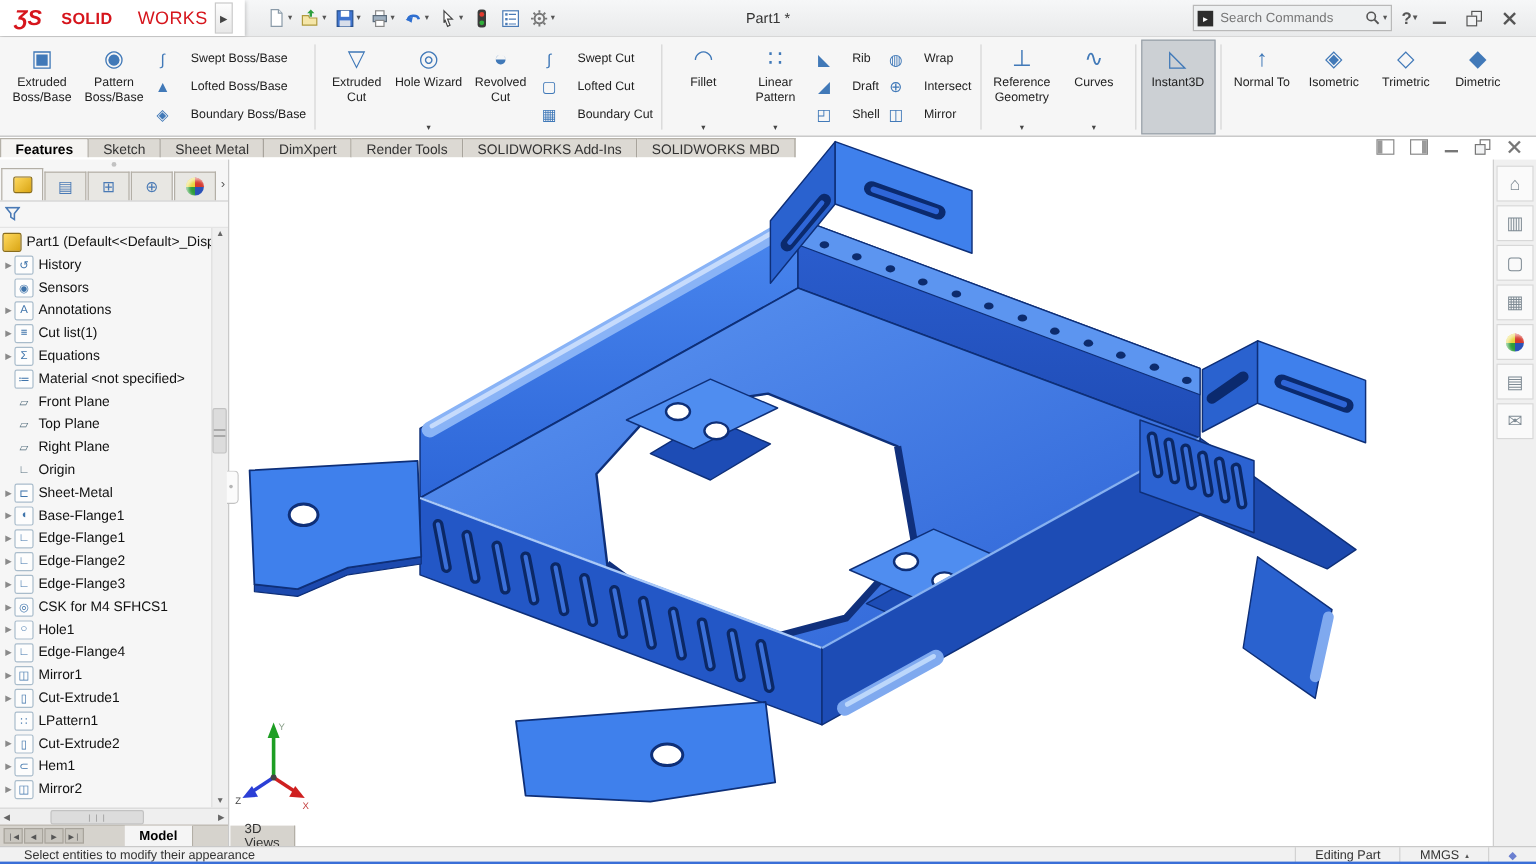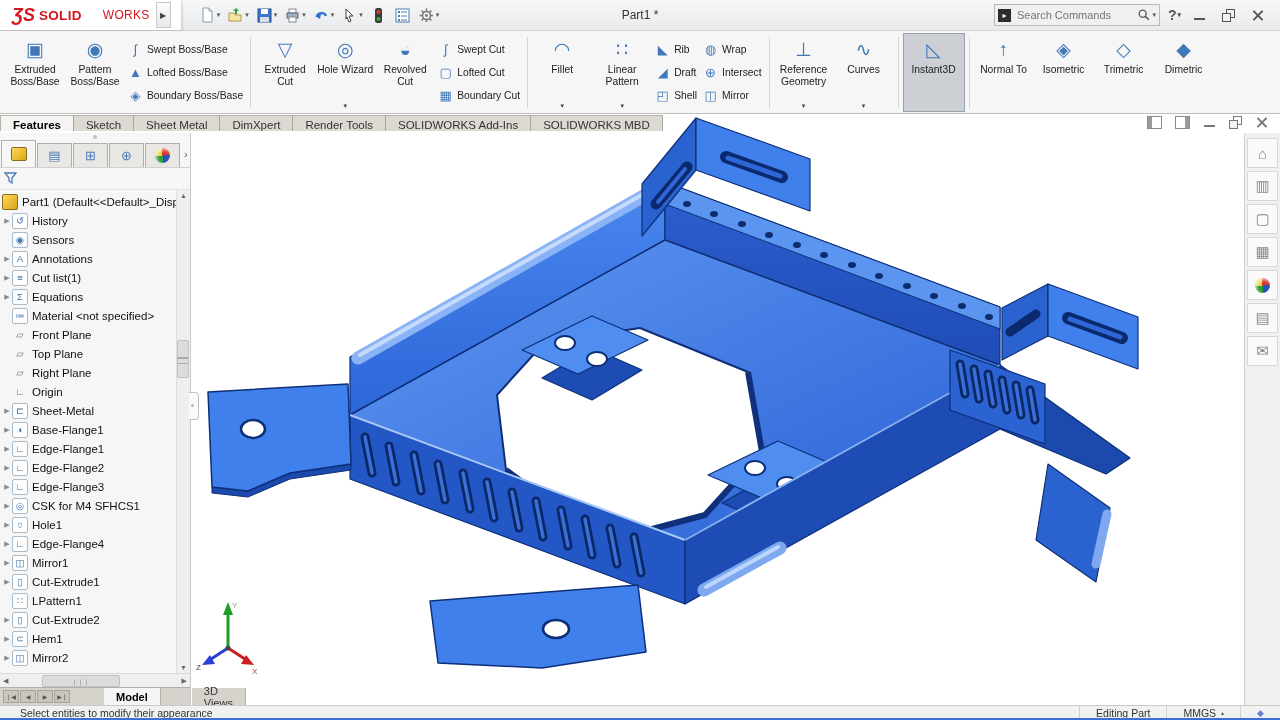--- a/index.html
+++ b/index.html
@@ -2,23 +2,23 @@
 <html><head>
 <meta charset="utf-8">
 <style>
   html,body{margin:0;padding:0;}
   body{width:1280px;height:720px;overflow:hidden;font-family:"Liberation Sans",sans-serif;background:#fff;}
   #app{position:relative;width:1280px;height:720px;background:#fff;color:#222;font-size:12px;}
 
   
   .titlebar{position:relative;z-index:5;height:30px;background:linear-gradient(#f6f7f8,#e9eaeb);border-bottom:1px solid #d7d7d7;display:flex;align-items:center;}
   .logo-box{height:30px;background:#fff;display:flex;align-items:center;padding:0 10px 0 12px;box-shadow:1px 1px 3px rgba(0,0,0,.18);}
-  .logo-mark{color:#d6151c;font-style:italic;font-weight:bold;font-size:18px;margin-right:4px;}
+  .logo-mark{color:#d6151c;font-style:italic;font-weight:bold;font-size:18px;margin-right:16px;}
   .logo-bold{color:#d6151c;font-weight:bold;font-size:13.5px;letter-spacing:.3px;text-align:right;}
-  .logo-light{color:#d6151c;font-size:12px;letter-spacing:.3px;padding-left:21px;}
+  .logo-light{color:#d6151c;font-size:15px;letter-spacing:.3px;padding-left:21px;}
   .logo-flyout{width:13px;height:24px;margin-left:6px;border:1px solid #c9c9c9;background:linear-gradient(#fdfdfd,#e8e8e8);display:flex;align-items:center;justify-content:center;font-size:8px;color:#444;}
   .tb-icons{display:flex;align-items:center;margin-left:16px;gap:3px;}
   .tbtn{display:flex;align-items:center;padding:2px 2px;border-radius:2px;}
   .tbtn svg{width:17px;height:17px;display:block;}
   .caret{font-size:7px;color:#555;margin-left:1px;}
   .title-text{position:absolute;left:50%;transform:translateX(-50%);top:8px;font-size:12px;color:#333;}
   .tb-right{margin-left:auto;display:flex;align-items:center;gap:8px;padding-right:6px;}
   .searchbox{display:flex;align-items:center;background:#eef0f1;border:1px solid #b9b9b9;height:20px;width:158px;padding:0 3px;}
   .s-logo{width:13px;height:13px;background:#2d2d2d;color:#fff;font-size:8px;display:flex;align-items:center;justify-content:center;margin-right:4px;flex:none;}
   .searchbox input{flex:1;min-width:0;border:none;background:transparent;font-size:11px;color:#666;outline:none;}
@@ -38,21 +38,21 @@
   .rgroup{display:flex;align-items:stretch;padding:1px 3px;}
   .rsep{width:1px;background:#d4d4d4;margin:5px 1px;}
   .rbig{width:58px;display:flex;flex-direction:column;align-items:center;padding:5px 1px 10px;position:relative;color:#222;}
   .ricon{font-size:19px;line-height:24px;color:#4179b8;}
   .rlabel{font-size:10.3px;line-height:11.5px;text-align:center;margin-top:2px;color:#222;}
   .rbig.selected{background:#ccd0d4;border:1px solid #98a0a8;padding-top:4px;}
   .bcaret{position:absolute;bottom:2px;left:50%;transform:translateX(-50%);font-size:7px;color:#444;}
   .rstack{display:flex;flex-direction:column;justify-content:center;gap:1px;padding:0 3px;}
   .srow{display:flex;align-items:center;gap:4px;height:22px;}
   .sicon{font-size:13px;color:#4179b8;width:15px;text-align:center;flex:none;}
-  .slabel{font-size:10.3px;color:#222;white-space:nowrap;}
+  .slabel{font-size:10.3px;color:#222;white-space:nowrap;margin-left:12px;}
 
   
   .tabstrip{position:absolute;top:112px;left:0;width:1280px;height:21px;display:flex;z-index:4;align-items:center;}
   .ctab{padding:3px 12px 0;font-size:11.5px;color:#333;background:#dcd9d3;border-right:1px solid #a8a49c;border-top:1px solid #b5b1a8;display:flex;align-items:center;}
   .ctab:first-child{border-left:1px solid #b5b1a8;}
   .ctab.active{background:#f5f4f2;font-weight:bold;color:#000;}
   .doc-controls{margin-left:auto;display:flex;align-items:center;gap:13px;padding-right:12px;}
   .pane-ico{width:13px;height:11px;border:1px solid #8a8a8a;position:relative;display:inline-block;background:#fff;}
   .pane-ico.left::after{content:"";position:absolute;left:0;top:0;bottom:0;width:4px;background:#9a9a9a;}
   .pane-ico.right::after{content:"";position:absolute;right:0;top:0;bottom:0;width:4px;background:#9a9a9a;}

